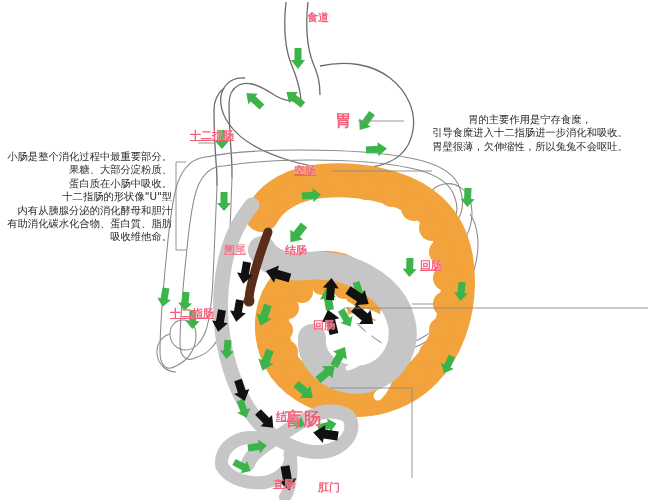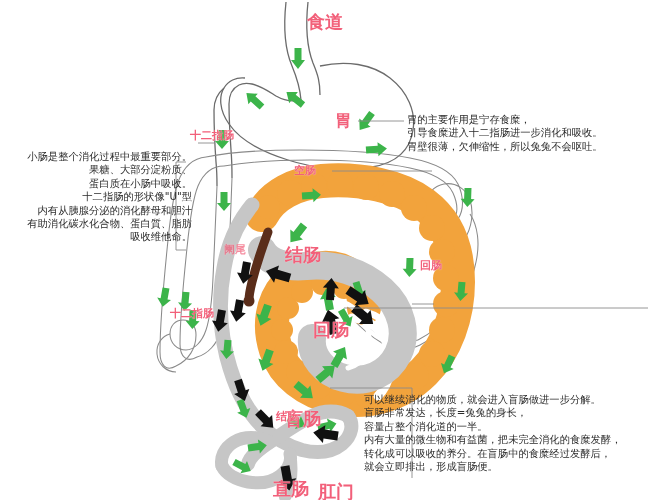--- a/index.html
+++ b/index.html
@@ -27,32 +27,32 @@
   }
   .anno {
     position: absolute;
     color: #2b2b2b;
     font-size: 10.3px;
     line-height: 13.4px;
     white-space: pre;
     letter-spacing: 0px;
     font-family: "DejaVu Sans", "Liberation Sans", sans-serif;
   }
-  .anno.right { text-align: left; }
+  .anno.right { text-align: center; }
   .anno.leftblock { text-align: right; }
   .organ-label {
     position: absolute;
     color: #f2607a;
     font-weight: bold;
     white-space: nowrap;
     font-family: "DejaVu Sans", "Liberation Sans", sans-serif;
     text-shadow: 0 0 1px rgba(255,255,255,0.85);
   }
-  .lbl-sm { font-size: 11px; }
-  .lbl-md { font-size: 18px; }
+  .lbl-sm { font-size: 11px; text-decoration: underline; }
+  .lbl-md { font-size: 11px; }
   .lbl-lg { font-size: 16.5px; }
   .lbl-xl { font-size: 18px; }
   .lbl-faded { opacity: 0.72; text-align: center; }
 </style>
 </head>
 <body>
 
 <div id="canvas">
 
   <svg id="diagram-svg" viewBox="0 0 653 500">
@@ -378,34 +378,28 @@
   <div class="organ-label lbl-md" style="left:313px; top:318px;">回肠</div>
 
   <div class="organ-label lbl-xl" style="left:285px; top:371px;margin-top:36px;">盲肠</div>
 
   <div class="organ-label lbl-sm" style="left:276px; top:409px;">结肠</div>
 
   <div class="organ-label lbl-md" style="left:273px; top:449px;margin-top:28px;">直肠</div>
 
   <div class="organ-label lbl-md" style="left:318px; top:480px;">肛门</div>
 
-  <div class="anno leftblock" style="left:0px; top:150px; width:172px;margin-left:20px;">小肠是整个消化过程中最重要部分。
+  <div class="anno leftblock" style="left:0px; top:150px; width:172px;">小肠是整个消化过程中最重要部分。
 果糖、大部分淀粉质、
 蛋白质在小肠中吸收。
 十二指肠的形状像"U"型
 内有从胰腺分泌的消化酵母和胆汁
 有助消化碳水化合物、蛋白質、脂肪
 吸收维他命。</div>
 
   <div class="anno right" style="left:407px; top:113px; width:246px;">胃的主要作用是宁存食糜，
 引导食糜进入十二指肠进一步消化和吸收。
 胃壁很薄，欠伸缩性，所以兔兔不会呕吐。</div>
 
 
 
-  <div class="anno right" style="left:364px; top:393px; width:289px;">可以继续消化的物质，就会进入盲肠做进一步分解。
-盲肠非常发达，长度=兔兔的身长，
-容量占整个消化道的一半。
-内有大量的微生物和有益菌，把未完全消化的食糜发酵，
-转化成可以吸收的养分。在盲肠中的食糜经过发酵后，
-就会立即排出，形成盲肠便。</div>
 
 </div>
 
 </body></html>

